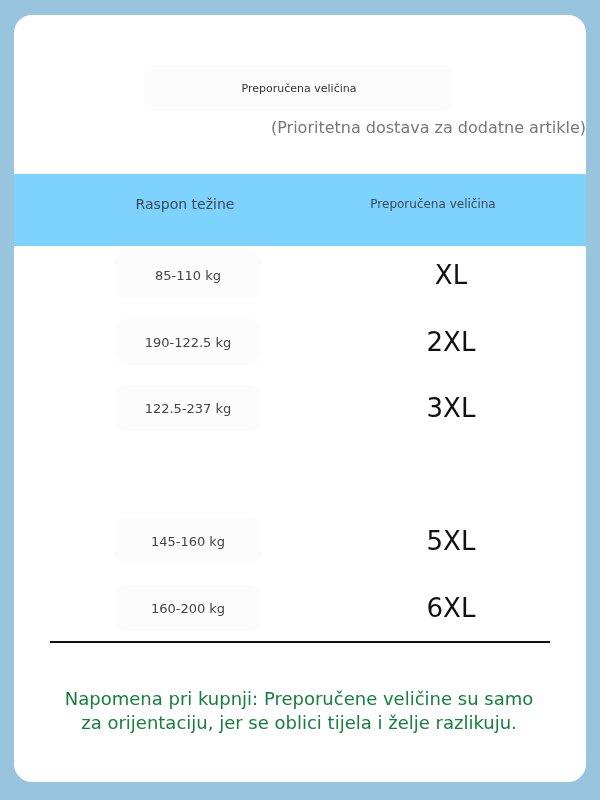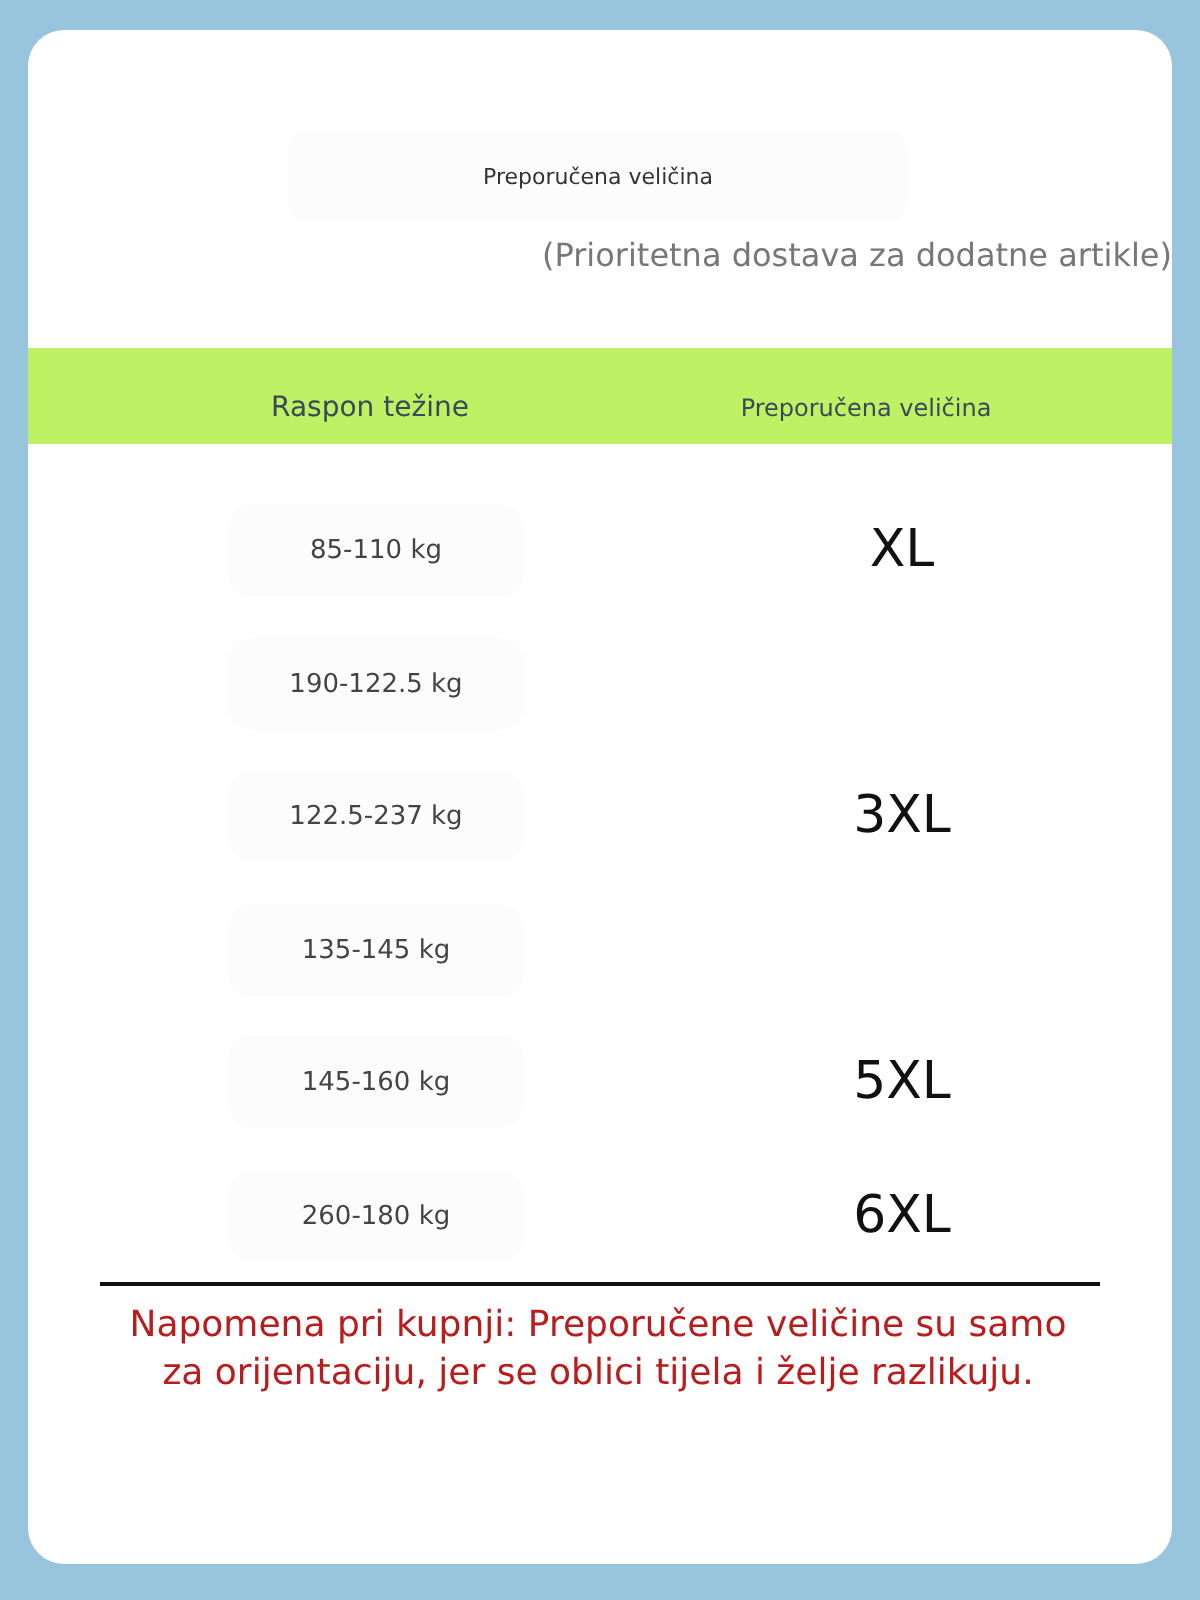--- a/index.html
+++ b/index.html
@@ -17,22 +17,22 @@
     position: absolute; left: 130px; top: 50px; width: 310px; height: 46px;
     background: #fcfcfc; border-radius: 10px;
     display: flex; align-items: center; justify-content: center;
     font-size: 11px; color: #333;
   }
   .subtitle {
     position: absolute; left: 0; width: 572px; top: 103px; text-align: right;
     font-size: 16px; color: #777;
   }
   .header {
-    position: absolute; left: 0; top: 159px; width: 572px; height: 48px;
-    background: #bef264;
+    position: absolute; left: 0; top: 159px; width: 572px; height: 72px;
+    background: #7dd3fc;
   }
   .header .h1 {
     position: absolute; left: 71px; width: 200px; top: 0; height: 60px;
     display: flex; align-items: center; justify-content: center;
     font-size: 14px; color: #3b4a5a;
   }
   .header .h2 {
     position: absolute; left: 339px; width: 160px; top: 0; height: 60px;
     display: flex; align-items: center; justify-content: center; text-align: center;
     font-size: 12px; color: #3b4a5a; line-height: 15px;
@@ -48,22 +48,22 @@
   .row .size {
     position: absolute; left: 357px; width: 160px; height: 50px; top: 0;
     display: flex; align-items: center; justify-content: center;
     font-size: 26px; color: #111;
   }
   .divider {
     position: absolute; left: 36px; top: 626px; width: 500px; height: 2px;
     background: #111;
   }
   .note {
-    position: absolute; left: 40px; top: 636px; width: 490px;
-    text-align: center; font-size: 18px; line-height: 24px; color: #b91c1c;
+    position: absolute; left: 40px; top: 672px; width: 490px;
+    text-align: center; font-size: 18px; line-height: 24px; color: #15803d;
   }
 </style>
 </head>
 <body>
 
 <div class="card">
   <div class="title-box">Preporučena veličina</div>
   <div class="subtitle">(Prioritetna dostava za dodatne artikle)</div>
 
   <div class="header">
@@ -71,33 +71,33 @@
     <div class="h2">Preporučena veličina</div>
   </div>
 
   <div class="rows">
     <div class="row" style="top:0px">
       <div class="weight">85-110 kg</div>
       <div class="size">XL</div>
     </div>
     <div class="row" style="top:67px">
       <div class="weight">190-122.5 kg</div>
+      <div class="size">2XL</div>
     </div>
     <div class="row" style="top:133px">
       <div class="weight">122.5-237 kg</div>
       <div class="size">3XL</div>
     </div>
     <div class="row" style="top:200px">
-      <div class="weight">135-145 kg</div>
     </div>
     <div class="row" style="top:266px">
       <div class="weight">145-160 kg</div>
       <div class="size">5XL</div>
     </div>
     <div class="row" style="top:333px">
-      <div class="weight">260-180 kg</div>
+      <div class="weight">160-200 kg</div>
       <div class="size">6XL</div>
     </div>
   </div>
 
   <div class="divider"></div>
   <div class="note">Napomena pri kupnji: Preporučene veličine su samo za orijentaciju, jer se oblici tijela i želje razlikuju.</div>
 </div>
 
 </body></html>

